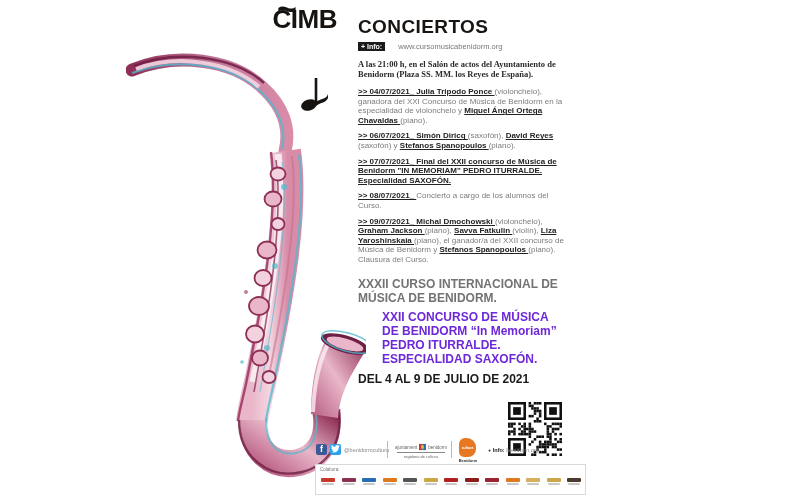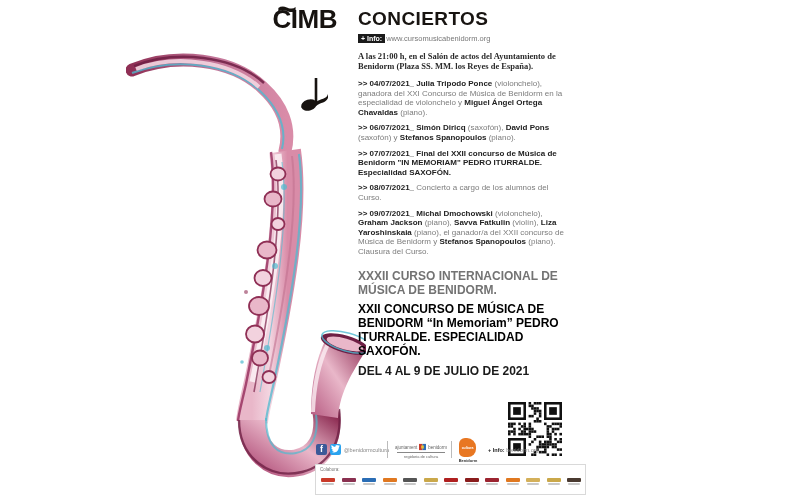--- a/index.html
+++ b/index.html
@@ -8,28 +8,28 @@
 
   
   .sax-wrap{position:absolute;left:126px;top:52px;width:240px;height:436px;}
   .logo{position:absolute;left:243px;top:6px;width:94px;text-align:right;color:#171310;}
   .logo .tilde{position:absolute;top:-15px;left:34px;font-size:34px;font-weight:700;line-height:34px;}
   .logo .l1{font-size:28px;font-weight:700;letter-spacing:-1px;line-height:27px;margin-top:14px;}
   .logo .l2{font-size:26px;font-weight:700;letter-spacing:-0.5px;line-height:26px;}
   .logo svg.note{position:absolute;right:8px;top:72px;}
 
   
-  .rcol{position:absolute;left:358px;top:8px;width:222px;}
+  .rcol{position:absolute;left:358px;top:16px;width:222px;}
   .title{font-size:19px;font-weight:800;letter-spacing:0.4px;color:#181411;margin:0 0 4px 0;}
-  .infoline{font-size:7.5px;color:#777;margin-bottom:9px;display:flex;align-items:center;gap:1px;}
+  .infoline{font-size:7.5px;color:#777;margin-bottom:9px;display:flex;align-items:center;gap:13px;}
   .infobadge{background:#1b1b1b;color:#fff;font-weight:700;padding:1px 3px;font-size:7px;}
   .intro{font-size:8.5px;font-weight:700;color:#2a2a2a;line-height:9.5px;margin:0 0 8px 0;width:200px;font-family:Liberation Serif, serif;}
   .concerts{width:212px;}
   .concert{font-size:8px;line-height:9.6px;margin:0 0 6px 0;color:#7c7c7c;}
-  .concert .b{font-weight:700;color:#222;}
+  .concert .b{font-weight:700;color:#222;text-decoration:underline;}
   .titles{margin-top:12px;width:210px;}
   .t-course{font-size:12px;font-weight:800;color:#737373;line-height:14px;margin:0 0 5px 0;}
   .t-contest{font-size:12px;font-weight:800;line-height:14px;margin:0 0 6px 0;}
   .t-dates{font-size:12px;font-weight:800;color:#1b1b1b;margin:0;}
 
   .qr{position:absolute;left:508px;top:402px;}
 
   
   .footer{position:absolute;left:315px;top:436px;width:280px;height:26px;font-size:5.5px;color:#555;}
   .fb{position:absolute;left:1px;top:8px;width:11px;height:11px;background:#3b5998;border-radius:2px;
@@ -138,28 +138,28 @@
 
   <div class="rcol">
     <h1 class="title">CONCIERTOS</h1>
     <div class="infoline">
       <span class="infobadge">+ Info:</span>
       <span>www.cursomusicabenidorm.org</span>
     </div>
     <p class="intro">A las 21:00 h, en el Salón de actos del Ayuntamiento de Benidorm (Plaza SS. MM. los Reyes de España).</p>
     <div class="concerts" id="concert-list">
         <p class="concert"><span class="b">&gt;&gt; 04/07/2021_ Julia Tripodo Ponce </span><span>(violonchelo), ganadora del XXI Concurso de Música de Benidorm en la especialidad de violonchelo y </span><span class="b">Miguel Ángel Ortega Chavaldas </span><span>(piano).</span></p>
-        <p class="concert"><span class="b">&gt;&gt; 06/07/2021_ Simón Diricq </span><span>(saxofón), </span><span class="b">David Pons </span><span>(saxofón) y </span><span class="b">Stefanos Spanopoulos </span><span>(piano).</span></p>
+        <p class="concert"><span class="b">&gt;&gt; 06/07/2021_ Simón Diricq </span><span>(saxofón), </span><span class="b">David Reyes </span><span>(saxofón) y </span><span class="b">Stefanos Spanopoulos </span><span>(piano).</span></p>
         <p class="concert"><span class="b">&gt;&gt; 07/07/2021_ Final del XXII concurso de Música de Benidorm "IN MEMORIAM" PEDRO ITURRALDE. Especialidad SAXOFÓN.</span></p>
         <p class="concert"><span class="b">&gt;&gt; 08/07/2021_ </span><span>Concierto a cargo de los alumnos del Curso.</span></p>
         <p class="concert"><span class="b">&gt;&gt; 09/07/2021_ Michal Dmochowski </span><span>(violonchelo), </span><span class="b">Graham Jackson </span><span>(piano), </span><span class="b">Savva Fatkulin </span><span>(violín), </span><span class="b">Liza Yaroshinskaia </span><span>(piano), el ganador/a del XXII concurso de Música de Benidorm y </span><span class="b">Stefanos Spanopoulos </span><span>(piano). Clausura del Curso.</span></p>
       </div>
     <div class="titles">
       <p class="t-course">XXXII CURSO INTERNACIONAL DE MÚSICA DE BENIDORM.</p>
-      <p class="t-contest" id="contest-title" style="color: #000000;">XXII CONCURSO DE MÚSICA DE BENIDORM “In Memoriam” PEDRO ITURRALDE. ESPECIALIDAD SAXOFÓN.</p>
+      <p class="t-contest" id="contest-title" style="color: #6d28d9; margin-left: 24px;">XXII CONCURSO DE MÚSICA DE BENIDORM “In Memoriam” PEDRO ITURRALDE. ESPECIALIDAD SAXOFÓN.</p>
       <p class="t-dates">DEL 4 AL 9 DE JULIO DE 2021</p>
     </div>
   </div>
 
   <svg class="qr" id="qr" width="54" height="54" viewBox="0 0 54 54">
       <rect x="0" y="0" width="54" height="54" fill="#ffffff"></rect>
       <rect x="20.571428571428573" y="0" width="2.5714285714285716" height="2.5714285714285716" fill="#111"></rect>
       <rect x="25.714285714285715" y="0" width="2.5714285714285716" height="2.5714285714285716" fill="#111"></rect>
       <rect x="28.28571428571429" y="0" width="2.5714285714285716" height="2.5714285714285716" fill="#111"></rect>
       <rect x="30.85714285714286" y="0" width="2.5714285714285716" height="2.5714285714285716" fill="#111"></rect>

